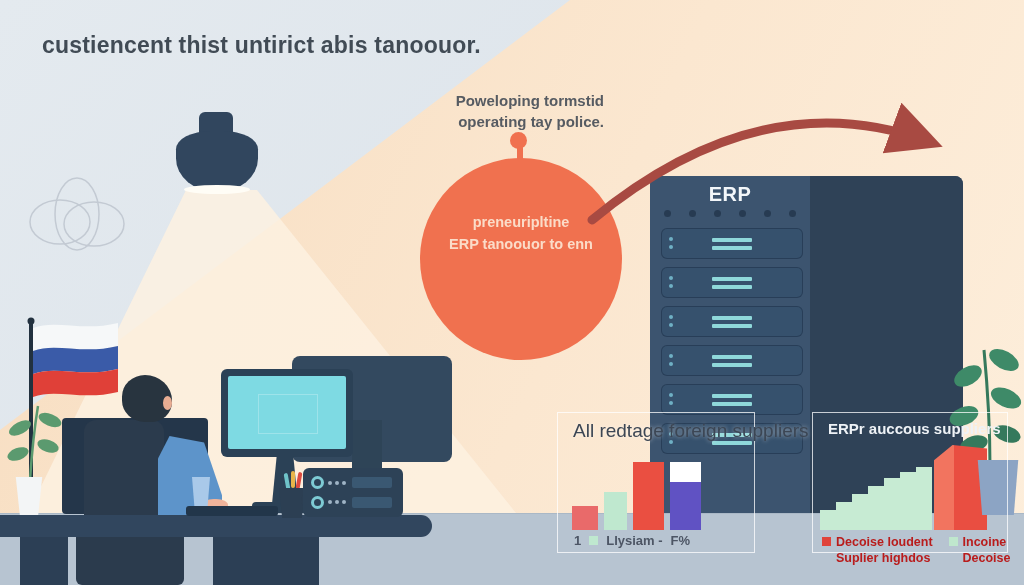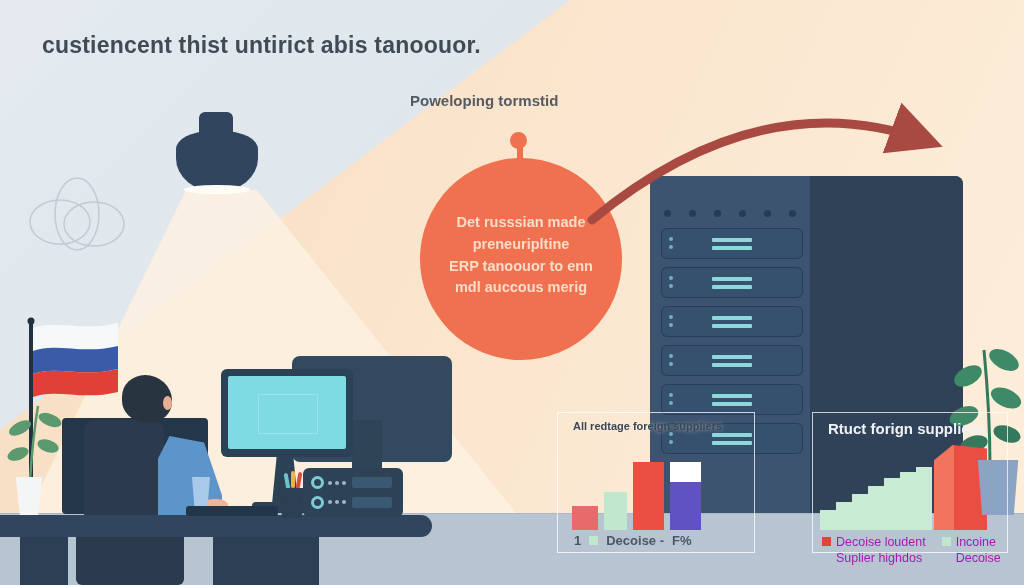--- a/index.html
+++ b/index.html
@@ -14,21 +14,21 @@
   .light-beam{inset:0;background:rgba(253,241,224,.85);
     clip-path:polygon(186px 190px,257px 190px,516px 513px,28px 513px);}
   .floor{left:0;top:513px;width:1024px;height:72px;background:#b7c4d1;border-top:1px solid #aab8c6;}
 
   
   .deco{left:22px;top:162px;}
 
   
   .headline{left:42px;top:28px;width:520px;font-size:23px;line-height:1.5;
     font-weight:700;color:#414b55;letter-spacing:.2px;}
-  .annotation{left:410px;top:90px;width:180px;text-align:left;font-size:15px;
+  .annotation{left:424px;top:90px;width:180px;text-align:right;font-size:15px;
     line-height:1.4;color:#565b62;font-weight:600;}
 
   
   .lamp-cap{left:199px;top:112px;width:34px;height:28px;background:#31465e;border-radius:6px 6px 2px 2px;}
   .lamp-dome{left:176px;top:131px;width:82px;height:61px;background:#31465e;
     border-radius:42% 42% 50% 50%/30% 30% 55% 55%;}
   .lamp-glow{left:184px;top:185px;width:66px;height:9px;background:#fffdf6;border-radius:50%;}
 
   
   .bubble{left:420px;top:158px;width:202px;height:202px;border-radius:50%;background:#f0714f;}
@@ -48,31 +48,31 @@
     border-radius:6px;display:flex;align-items:center;justify-content:center;box-sizing:border-box;}
   .unit .side{position:absolute;left:7px;top:8px;display:flex;flex-direction:column;gap:4px;}
   .unit .side i{width:4px;height:4px;border-radius:50%;background:#6fb0c4;}
   .unit .lines{display:flex;flex-direction:column;gap:4px;}
   .unit .lines i{width:40px;height:4px;background:#8fd8da;border-radius:1px;}
 
   
   .panel{border:1.5px solid rgba(255,255,255,.75);box-sizing:border-box;}
   .panel-left{left:557px;top:412px;width:198px;height:141px;}
   .panel-right{left:812px;top:412px;width:196px;height:141px;}
-  .chart-title-dark{left:573px;top:420px;font-size:11px;font-weight:700;color:#3c4654;
+  .chart-title-dark{left:573px;top:420px;font-size:19px;font-weight:400;color:#3c4654;
     text-shadow:0 0 4px rgba(255,255,255,.55);}
   .chart-title-light{left:828px;top:420px;font-size:15px;font-weight:700;color:#eef2f6;}
   .bars{left:572px;top:462px;height:68px;display:flex;align-items:flex-end;gap:6px;}
   .legend-left{left:574px;top:533px;display:flex;align-items:center;gap:8px;
     font-size:13px;color:#4d5665;font-weight:600;}
   .legend-left .sw{width:9px;height:9px;}
   .steps{left:820px;top:467px;height:63px;display:flex;align-items:flex-end;}
   .highlight{left:934px;top:445px;clip-path:polygon(0 18%,35% 0,100% 4%,100% 100%,0 100%);}
   .legend-right{left:822px;top:534px;display:flex;gap:16px;font-size:12.5px;
-    line-height:1.3;color:#a21caf;font-weight:400;}
+    line-height:1.3;color:#b91c1c;font-weight:700;}
   .legend-right .item{display:flex;gap:5px;}
   .legend-right .sw{width:9px;height:9px;margin-top:3px;flex:0 0 auto;}
 
   
   .pot-right{left:976px;top:460px;width:44px;height:55px;background:#8ca4c4;
     clip-path:polygon(4% 0,96% 0,86% 100%,14% 100%);}
 
   
   .flag-svg{left:24px;top:316px;}
   .pot-white{left:14px;top:477px;width:30px;height:40px;background:#f3f5f6;
@@ -132,28 +132,30 @@
     <ellipse cx="72" cy="62" rx="30" ry="22" fill="none" stroke="#c3cad3" stroke-width="1.5"></ellipse>
     <ellipse cx="55" cy="52" rx="22" ry="36" fill="none" stroke="#c3cad3" stroke-width="1.5"></ellipse>
   </svg>
 
   <div class="abs headline">
     <div>custiencent thist untirict abis tanoouor.</div>
   </div>
 
   <div class="abs annotation">
     <div>Poweloping tormstid</div>
+    <div>operating tay police.</div>
   </div>
 
   <div class="abs lamp-cap"></div>
   <div class="abs lamp-dome"></div>
   <div class="abs lamp-glow"></div>
 
   <div class="abs rack"></div>
   <div class="abs rack-right"></div>
+  <div class="abs rack-label">ERP</div>
   <div class="abs rack-dots">
     <i></i>
       <i></i>
       <i></i>
       <i></i>
       <i></i>
       <i></i>
   </div>
   <div class="abs unit" style="top:228px">
       <span class="side">
@@ -213,24 +215,22 @@
       <span class="lines">
         <i></i>
         <i></i>
       </span>
     </div>
 
   <div class="abs bubble-dot" style="background: rgb(240, 113, 79);"></div>
   <div class="abs bubble-stem" style="background: rgb(240, 113, 79);"></div>
   <div class="abs bubble" style="background: rgb(240, 113, 79);"></div>
   <div class="abs bubble-text" style="color: rgb(251, 220, 200);">
-    <div>Det russsian made</div>
     <div>preneuripltine</div>
     <div>ERP tanoouor to enn</div>
-    <div>mdl auccous merig</div>
   </div>
 
   <svg class="abs" style="left:0;top:0" width="1024" height="585">
     <defs>
       <marker id="ah" markerWidth="7" markerHeight="7" refX="4.5" refY="3" orient="auto">
         <path d="M0,0 L6,3 L0,6 Z" fill="#a84a42"></path>
       </marker>
     </defs>
     <path d="M 592 220 Q 762 80 930 142" fill="none" stroke="#a84a42" stroke-width="9" stroke-linecap="round" marker-end="url(#ah)"></path>
   </svg>
@@ -327,26 +327,26 @@
       <div style="width: 26px; height: 24px; background: rgb(233, 106, 106);"></div>
       <div style="width: 23px; height: 38px; background: rgb(191, 232, 207);"></div>
       <div style="width: 31px; height: 68px; background: rgb(234, 79, 65);"></div>
       <div style="width: 31px; height: 68px; background: rgb(96, 82, 195);">
         <div style="width: 100%; height: 20px; background: rgb(255, 255, 255);"></div>
       </div>
     </div>
   <div class="abs legend-left">
     <span>1</span>
     <span class="sw" style="background: rgb(191, 232, 207);"></span>
-    <span>Decoise -</span>
+    <span>Llysiam -</span>
     <span>F%</span>
   </div>
 
   <div class="abs panel panel-right"></div>
-  <div class="abs chart-title-light">Rtuct forign suppliers</div>
+  <div class="abs chart-title-light">ERPr auccous suppliers</div>
   <div class="abs legend-right">
     <div class="item">
       <span class="sw" style="background: rgb(224, 67, 58);"></span>
       <span><span>Decoise loudent</span><br>
       <span>Suplier highdos</span></span>
     </div>
     <div class="item">
       <span class="sw" style="background: rgb(191, 231, 205);"></span>
       <span><span>Incoine</span><br>
       <span>Decoise</span></span>

